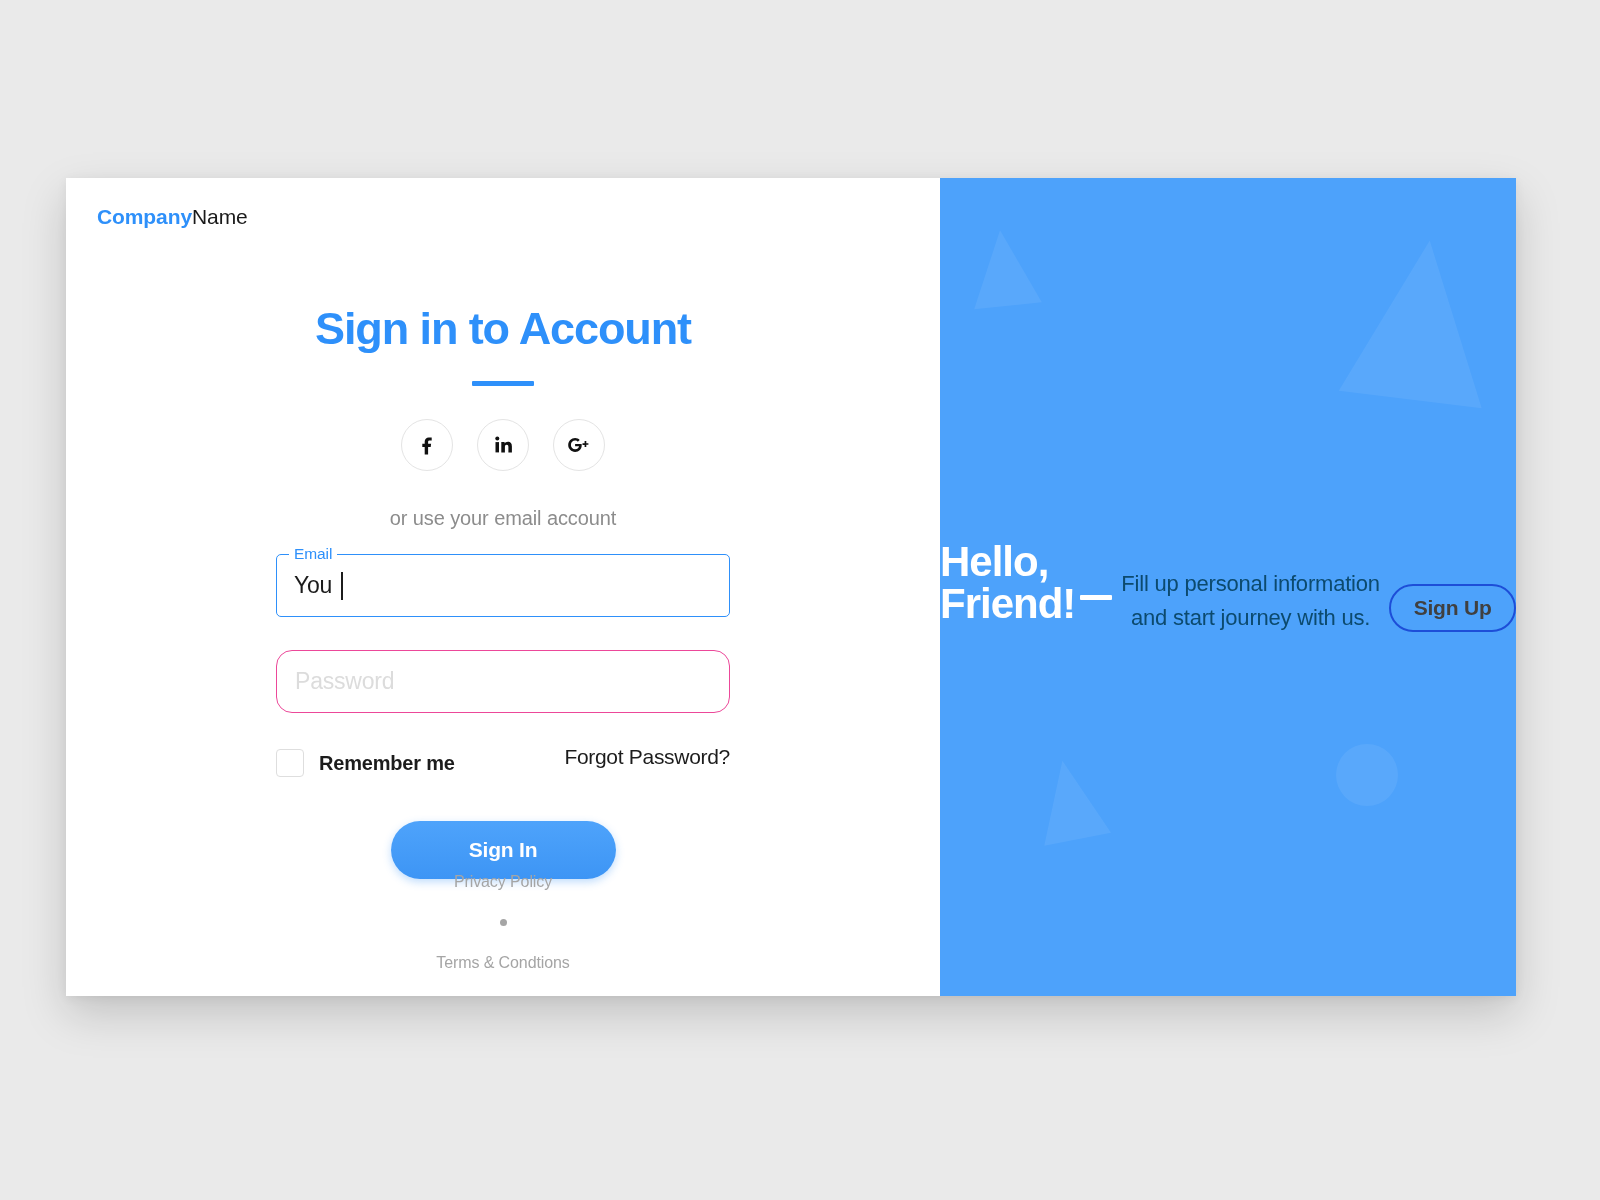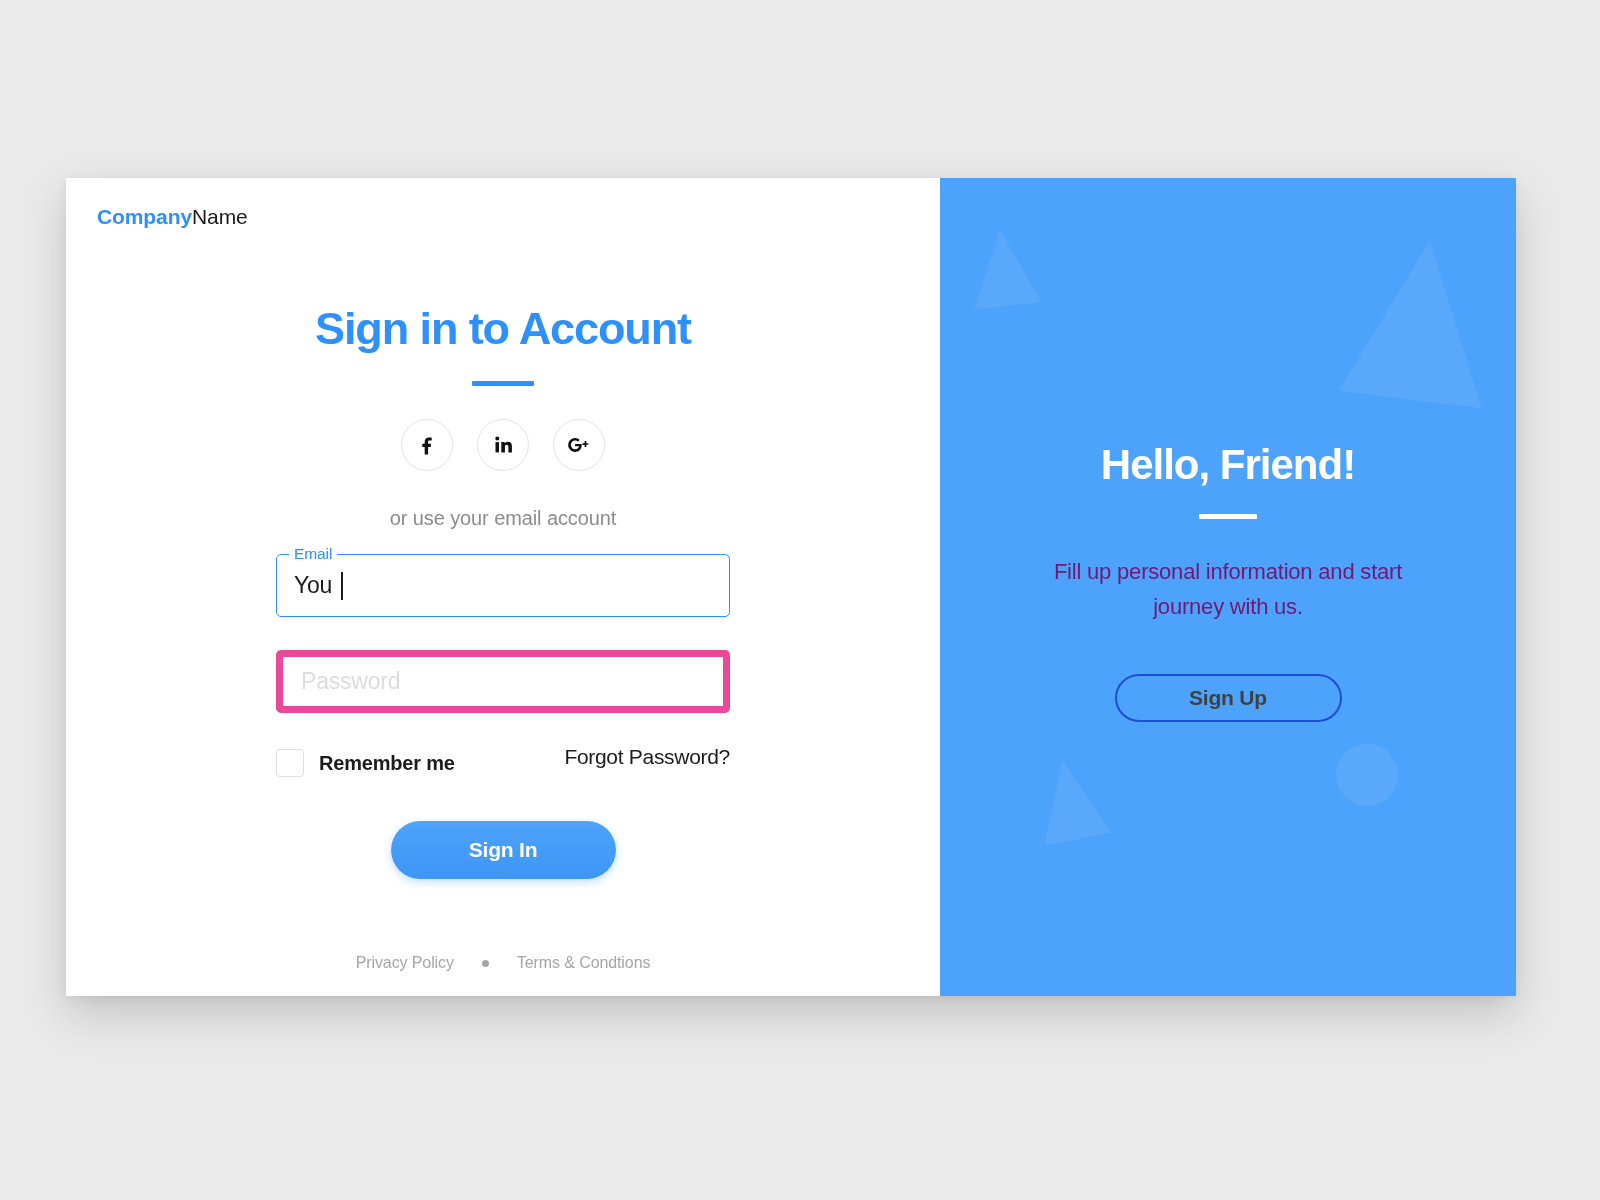--- a/index.html
+++ b/index.html
@@ -149,22 +149,22 @@
     background: #1c1c1c;
     margin-left: 9px;
   }
 
   
   .field-password {
     position: relative;
     width: 454px;
     height: 63px;
     margin-top: 33px;
-    border: 7px solid #ec4899;
-    border-radius: 5px;
+    border: 1px solid #ec4899;
+    border-radius: 16px;
     display: flex;
     align-items: center;
     padding-left: 18px;
   }
   .field-password .placeholder {
     font-size: 23px;
     color: #dcdcdc;
     letter-spacing: -0.2px;
   }
 
@@ -230,20 +230,21 @@
     left: 0;
     bottom: 24px;
     width: 874px;
     display: flex;
     align-items: center;
     justify-content: center;
     gap: 28px;
     font-size: 16px;
     color: #a5a5a5;
     letter-spacing: -0.1px;
+    flex-direction: column;
   }
   .footer a { color: #a5a5a5; text-decoration: none; cursor: pointer; }
   .footer .dot {
     width: 7px;
     height: 7px;
     border-radius: 50%;
     background: #a5a5a5;
   }
 
   
@@ -270,21 +271,21 @@
 
   .circle-deco {
     border-radius: 50%;
     background: rgba(255,255,255,0.07);
   }
 
   .panel-right .content {
     position: relative;
     z-index: 2;
     display: flex;
-    flex-direction: column;
+    flex-direction: row;
     align-items: center;
     margin-top: -8px;
   }
 
   .hello-title {
     font-size: 42px;
     font-weight: bold;
     color: #ffffff;
     letter-spacing: -1px;
     line-height: 1;
@@ -294,21 +295,21 @@
     width: 58px;
     height: 5px;
     background: #ffffff;
     border-radius: 1px;
     margin-top: 28px;
   }
 
   .hello-sub {
     margin-top: 36px;
     font-size: 22px;
-    color: #701a75;
+    color: #0c4a6e;
     line-height: 1.55;
     text-align: center;
     letter-spacing: -0.2px;
     max-width: 420px;
   }
 
   .btn-signup {
     margin-top: 50px;
     width: 227px;
     height: 48px;

